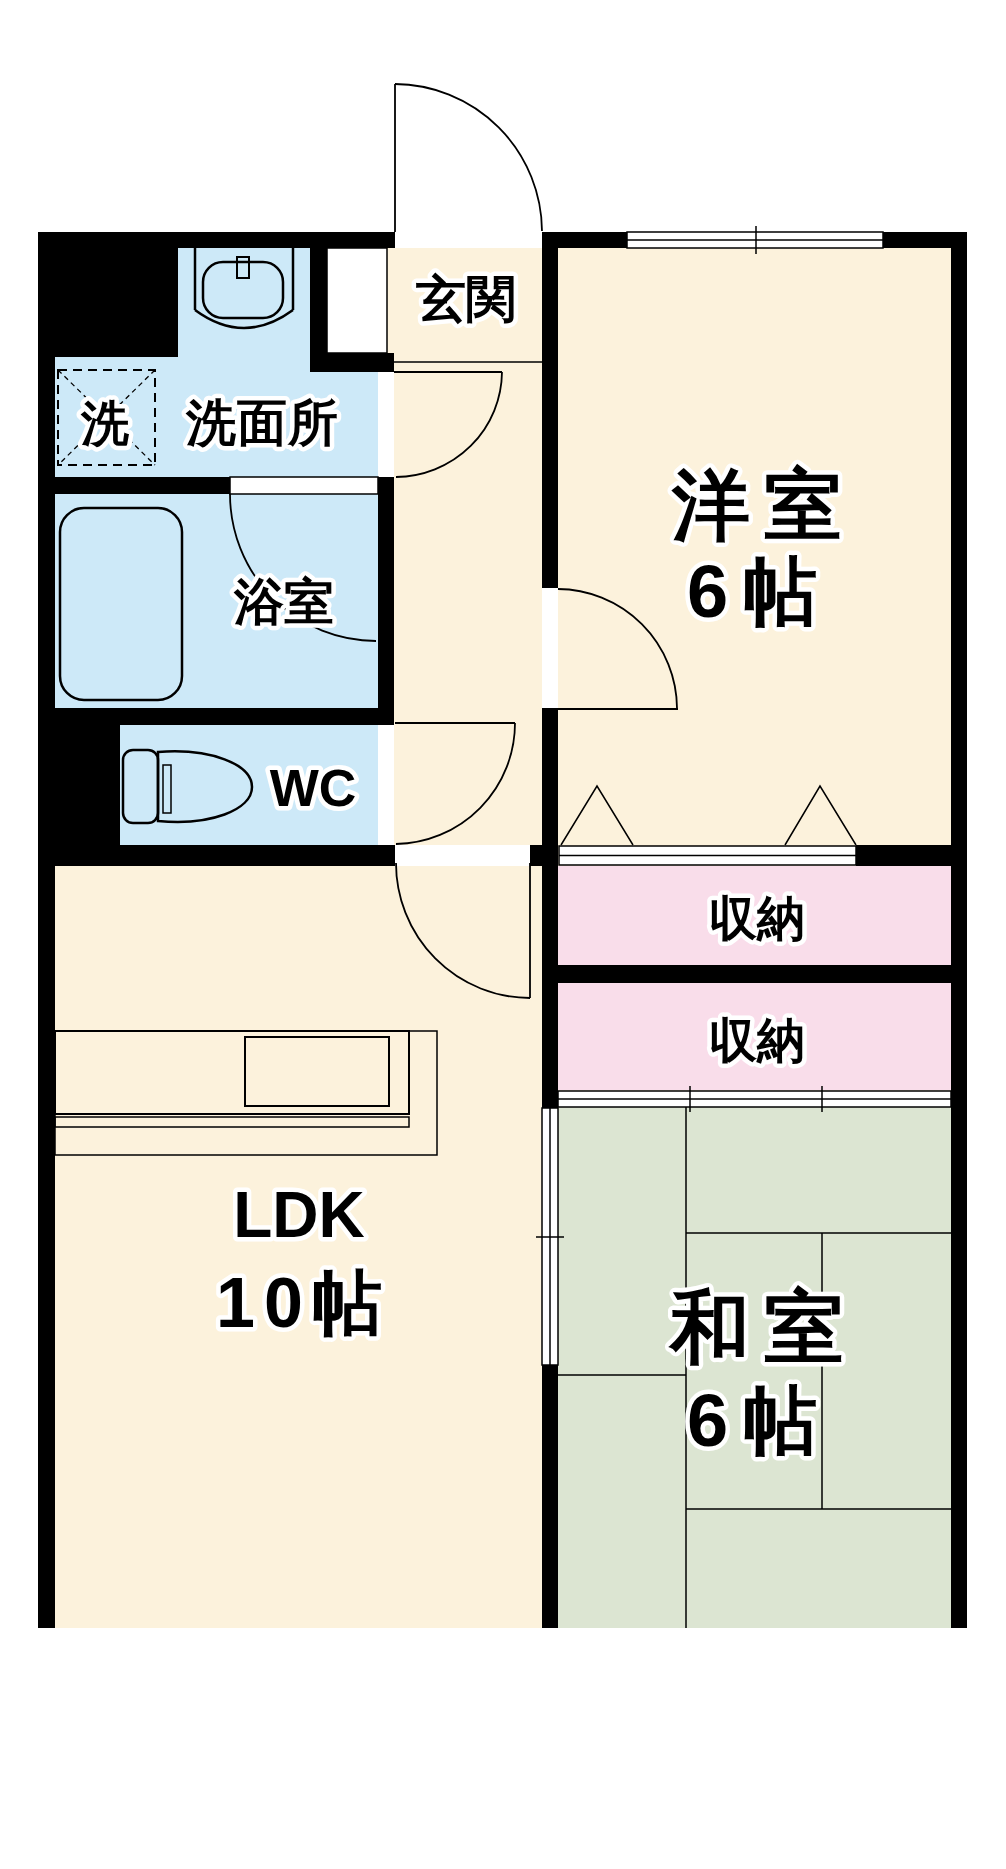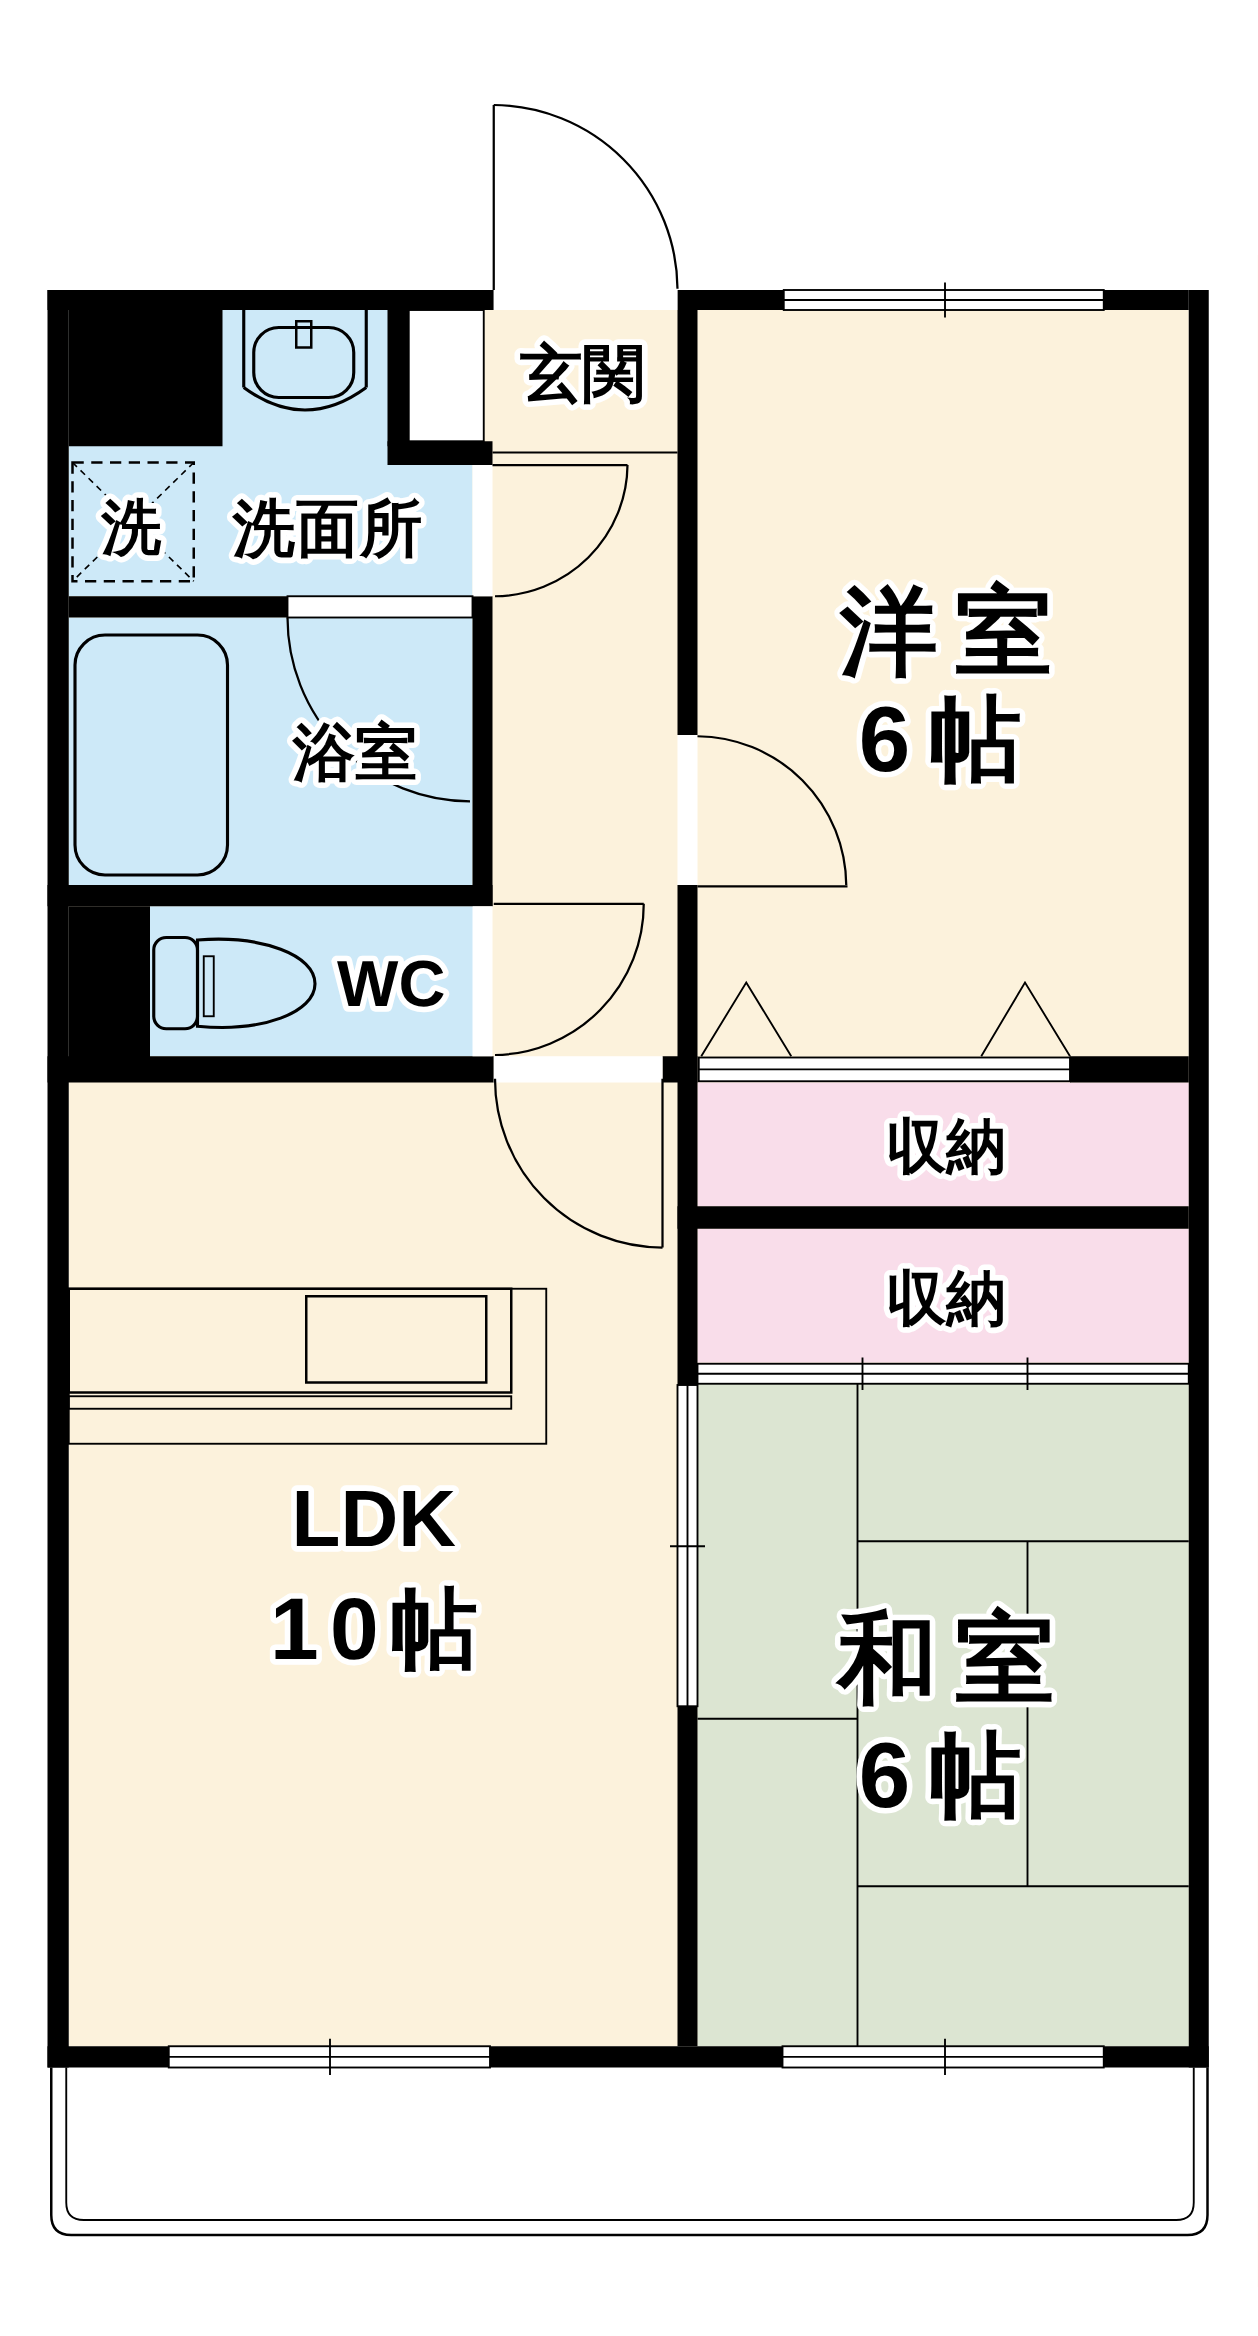--- a/index.html
+++ b/index.html
@@ -1,16 +1,16 @@
 <!DOCTYPE html>
 <html><head>
 <meta charset="utf-8">
 <style>
   html,body{margin:0;padding:0;background:#fff;}
-  .stage{width:1006px;height:1869px;position:relative;background:#fff;font-family:"Liberation Sans","DejaVu Sans",sans-serif;}
+  .stage{width:1006px;height:1628px;position:relative;background:#fff;font-family:"Liberation Sans","DejaVu Sans",sans-serif;}
   svg{display:block;}
   .wall{fill:#000;stroke:none;}
   .op{fill:#fff;stroke:none;}
   .opb{fill:#fff;stroke:#000;stroke-width:1.5;}
   .ln{stroke:#000;stroke-width:1.5;fill:none;}
   .ln2{stroke:#000;stroke-width:2;fill:none;}
   .fx{stroke:#000;stroke-width:2.5;fill:none;}
   .arc{stroke:#000;stroke-width:1.8;fill:none;}
   .dash{stroke:#000;stroke-width:2;fill:none;stroke-dasharray:9 6;}
   .dashx{stroke:#000;stroke-width:1.3;fill:none;stroke-dasharray:5 4;}

